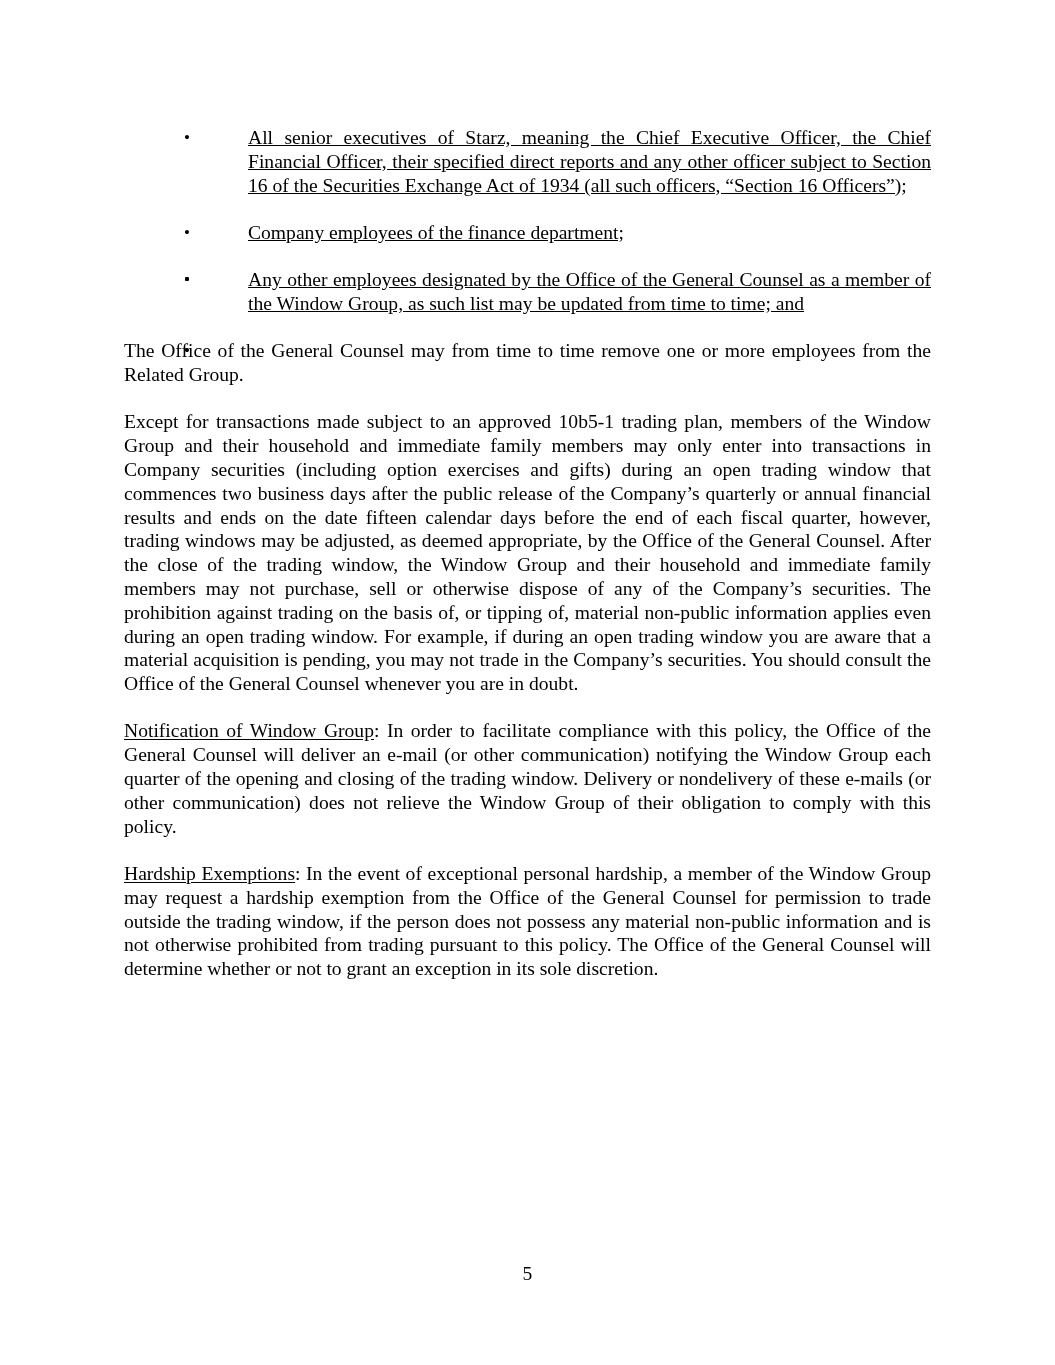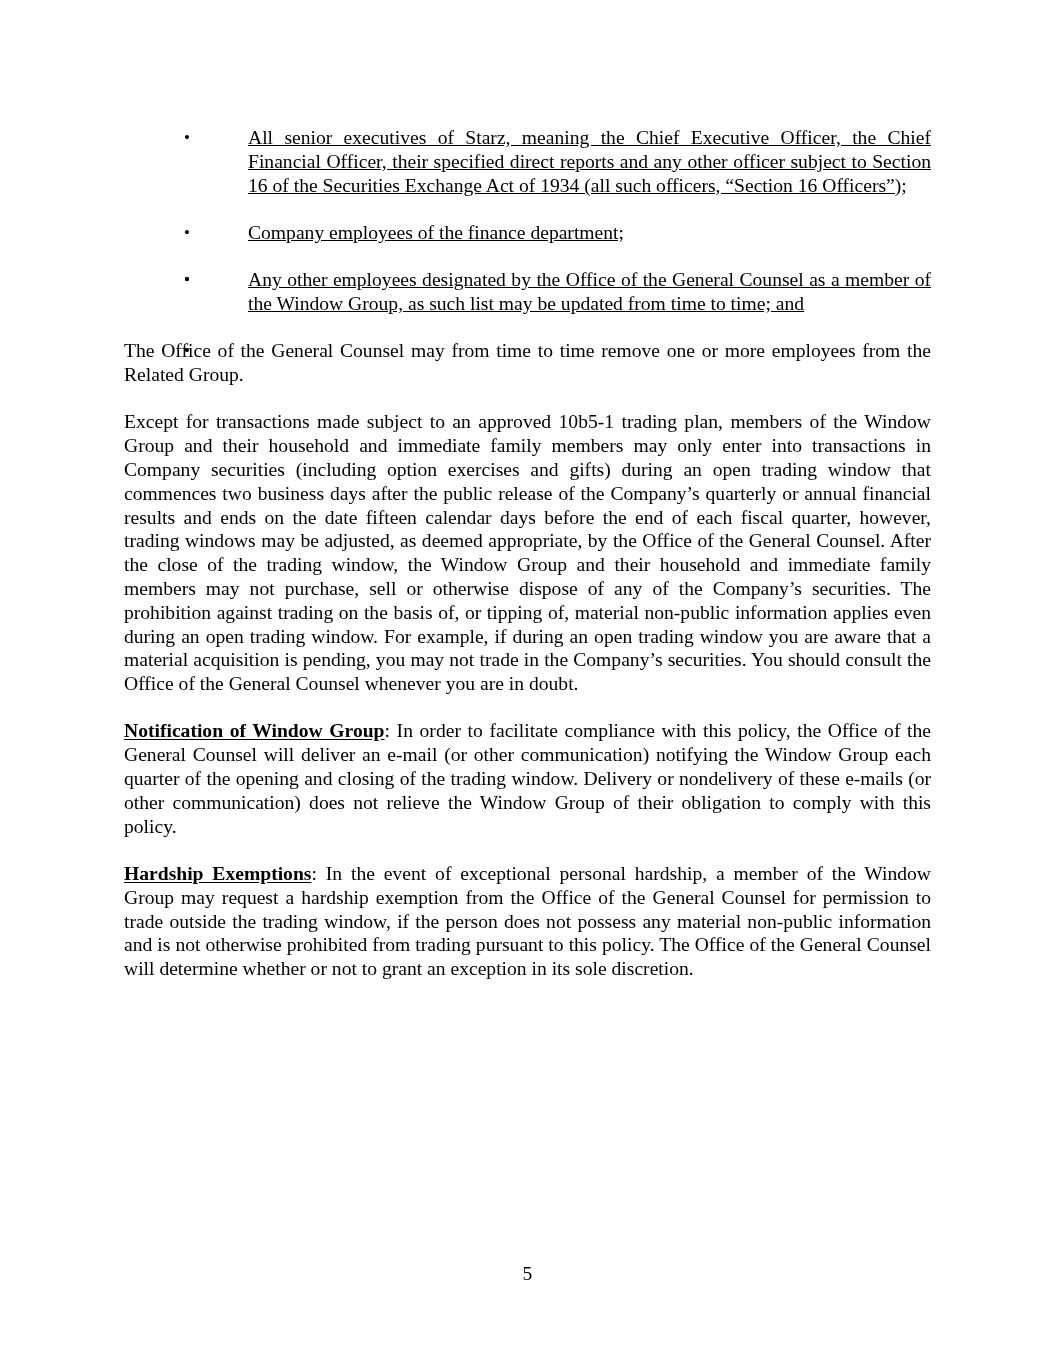--- a/index.html
+++ b/index.html
@@ -5,21 +5,21 @@
   html, body { margin: 0; padding: 0; background: #ffffff; }
   body { width: 1055px; height: 1365px; position: relative; overflow: hidden; }
   .page {
     position: absolute; left: 124px; top: 126px; width: 807px;
     font-family: "Liberation Serif", serif; font-size: 19.6px; line-height: 23.8px; color: #000;
   }
   .bullet-item { position: relative; padding-left: 124px; text-align: justify; margin: 0 0 23.5px 0; }
   .bullet-item .dot { position: absolute; left: 60px; top: 0; font-size: 17px; }
   .bullet-item .txt { display: block; text-decoration: underline; }
   p.para { margin: 0 0 23.5px 0; text-align: justify; }
-  .u { text-decoration: underline; text-underline-offset: 2px; font-weight: bold; }
+  .u { text-decoration: underline; text-underline-offset: 2px; }
   .page-number {
     position: absolute; top: 1263px; left: 0; width: 1055px; text-align: center;
     font-family: "Liberation Serif", serif; font-size: 19.6px; color: #000;
   }
 </style>
 </head>
 <body>
 
 <div class="page">
 

